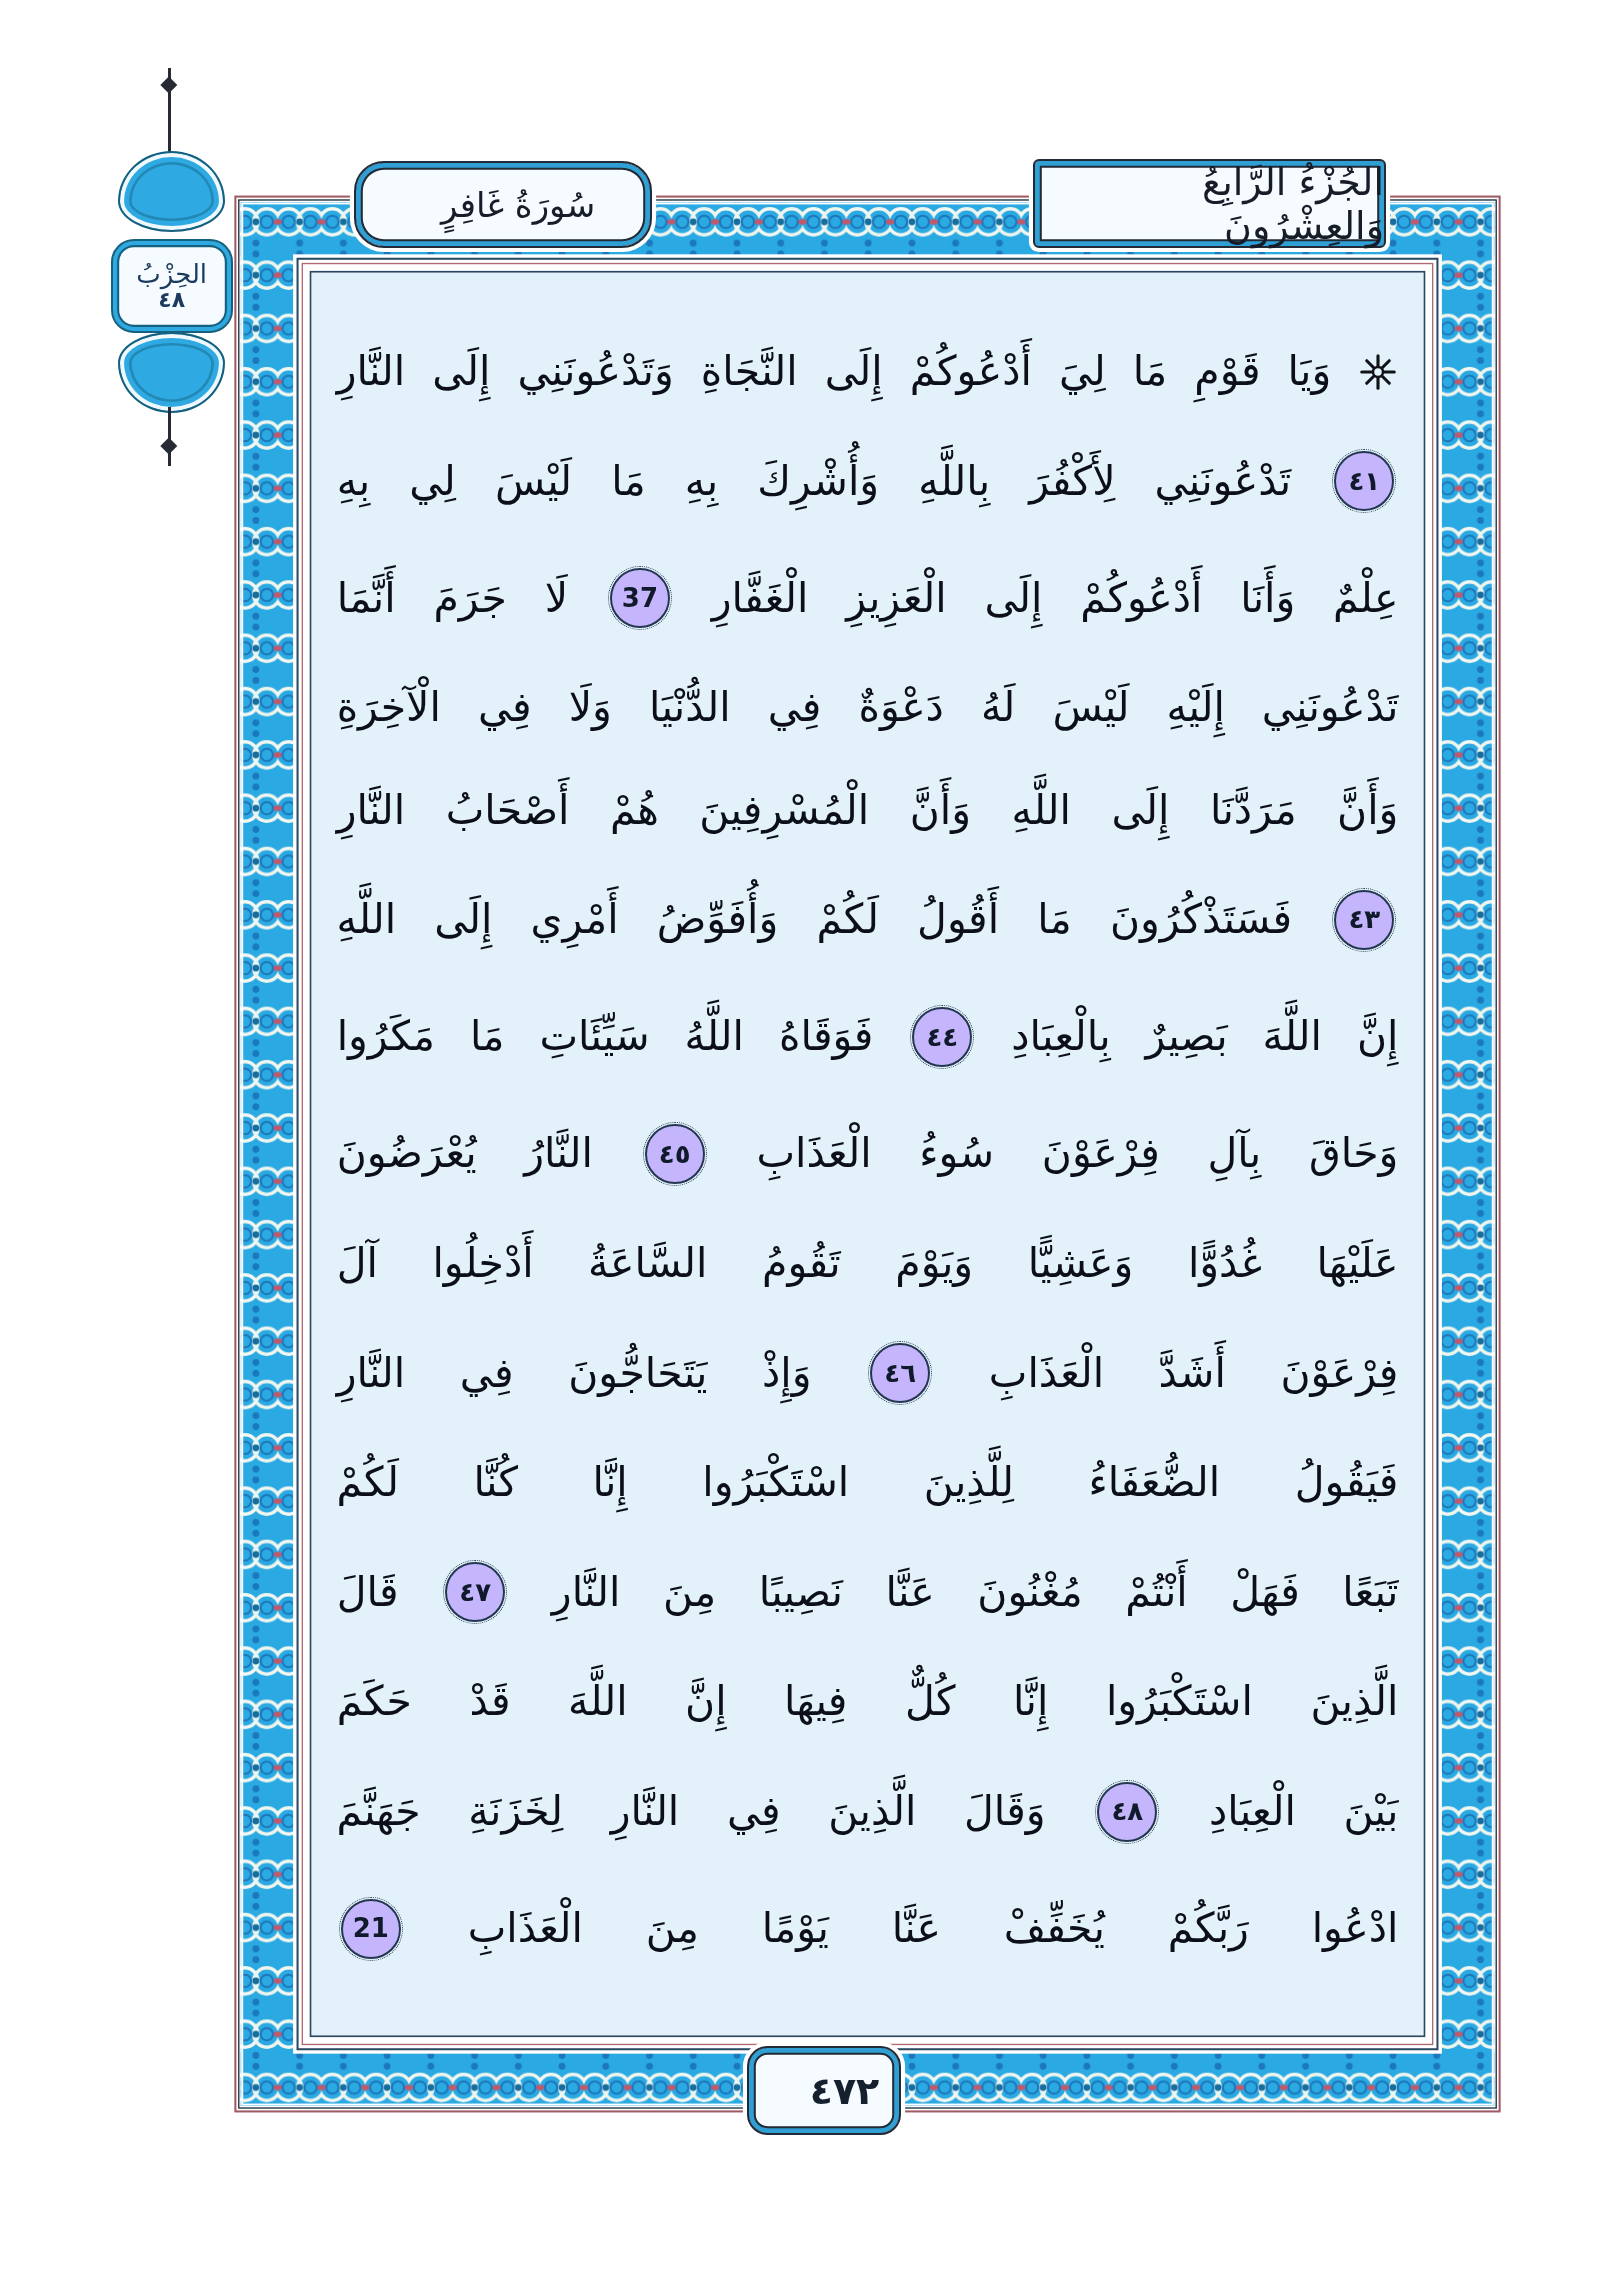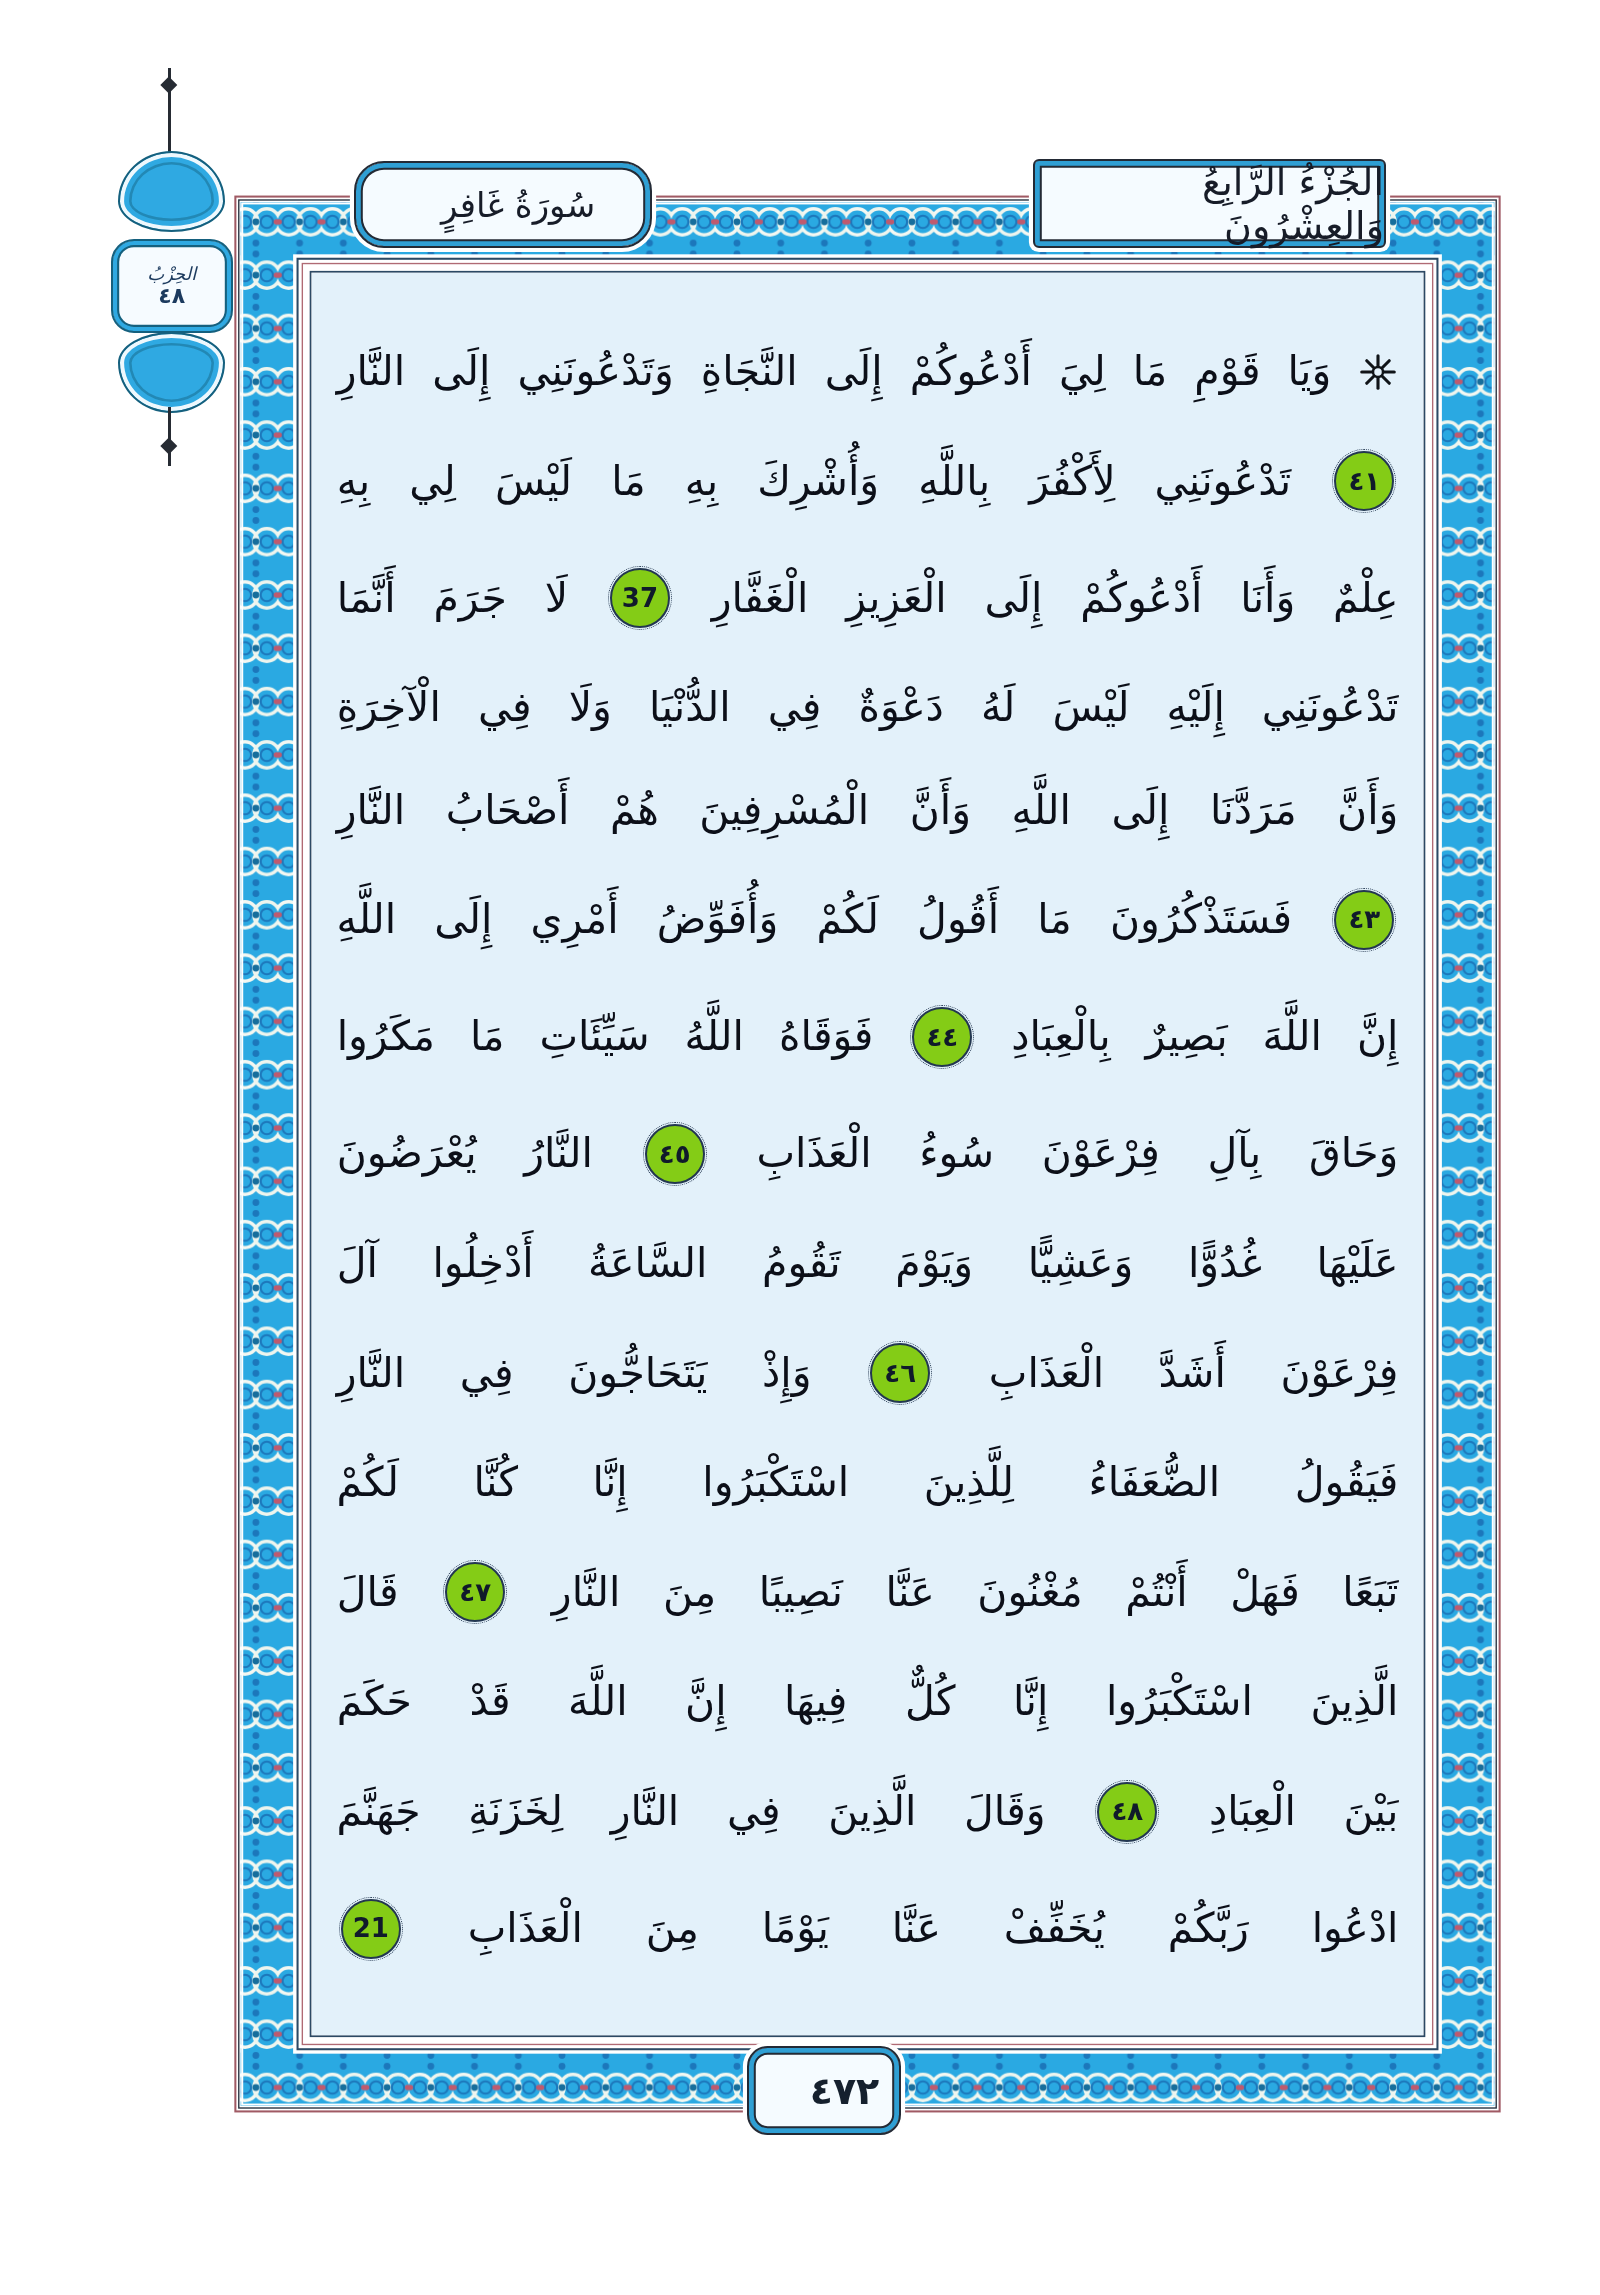--- a/index.html
+++ b/index.html
@@ -17,21 +17,21 @@
     display:flex;flex-direction:column;justify-content:space-evenly;
     direction:rtl;
   }
   .line{
     display:flex;justify-content:space-between;align-items:center;
     font-size:41px;line-height:1.1;color:#0c0f18;white-space:nowrap;
   }
   .w{display:inline-block;}
   .ayah{
     box-sizing:border-box;flex:0 0 auto;width:60px;height:60px;border-radius:50%;
-    background:#84cc16;border:2.7px solid #233750;outline:1.4px dotted #233750;outline-offset:1.4px;
+    background:#c4b5fd;border:2.7px solid #233750;outline:1.4px dotted #233750;outline-offset:1.4px;
     display:flex;align-items:center;justify-content:center;
     font-size:26px;font-weight:bold;color:#101a2b;position:relative;margin:0 4.1px;
   }
   .ayah::before{
     content:"";position:absolute;top:-11px;left:50%;margin-left:-6.2px;
     width:12.3px;height:12.3px;background:#9fd4ef;border:1.4px solid #233750;
     transform:rotate(45deg);z-index:-1;
   }
   .star-wrap{flex:0 0 auto;width:40px;height:40px;display:flex;align-items:center;justify-content:center;}
   .star-svg{width:40px;height:40px;}
@@ -62,21 +62,21 @@
   }
   .bud.b-top{top:83px;}
   .bud.b-bottom{top:264px;transform:scaleY(-1);}
   .hizb-box{
     position:absolute;left:2.7px;top:171px;width:118px;height:90px;
     background:#f6fbff;border:2.1px solid #15607e;border-radius:23px;
     box-shadow:inset 0 0 0 4.1px #2fa9e2, inset 0 0 0 6.2px #15607e;
     display:flex;flex-direction:column;align-items:center;justify-content:center;gap:1.4px;
     color:#1c3a5e;
   }
-  .hizb-label{font-size:18px;line-height:1;font-style:italic;}
+  .hizb-label{font-size:26px;line-height:1;}
   .hizb-number{font-size:22px;line-height:1;font-weight:bold;}
 </style>
 </head>
 <body>
 
 <div class="page">
 
   <svg class="frame" viewBox="0 0 1854 2806" aria-hidden="true">
     <defs>
       <pattern id="vine" width="64" height="78" patternUnits="userSpaceOnUse">

